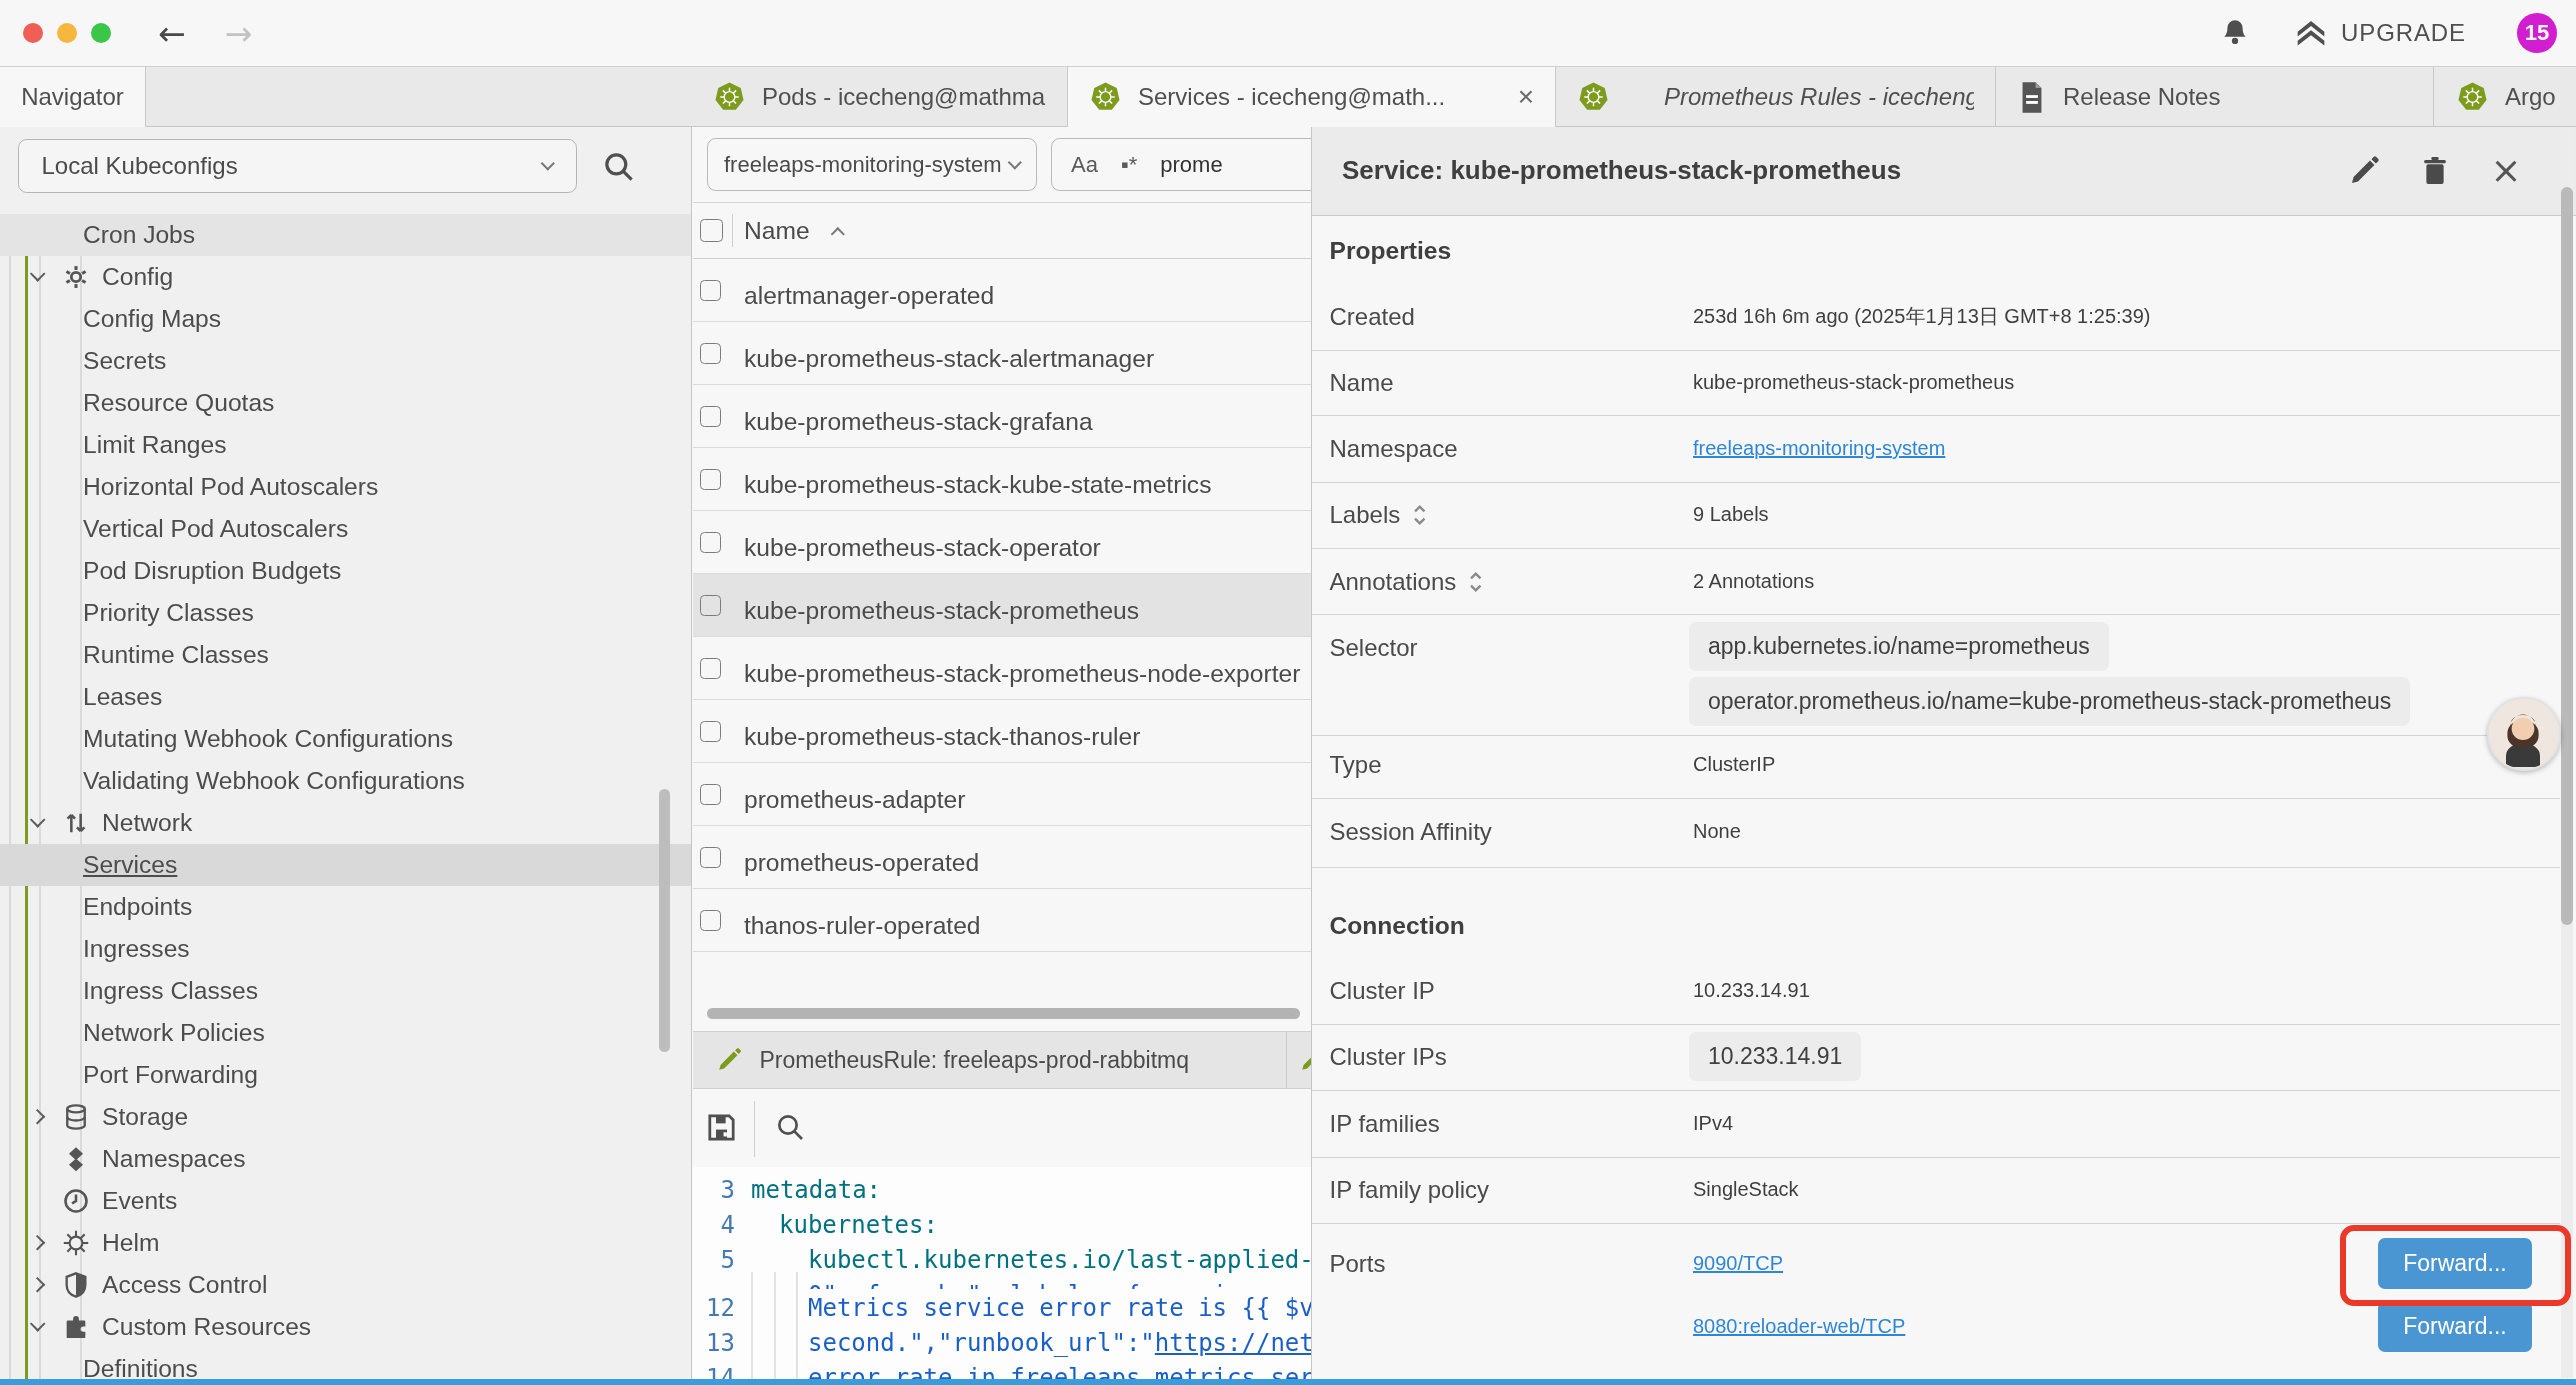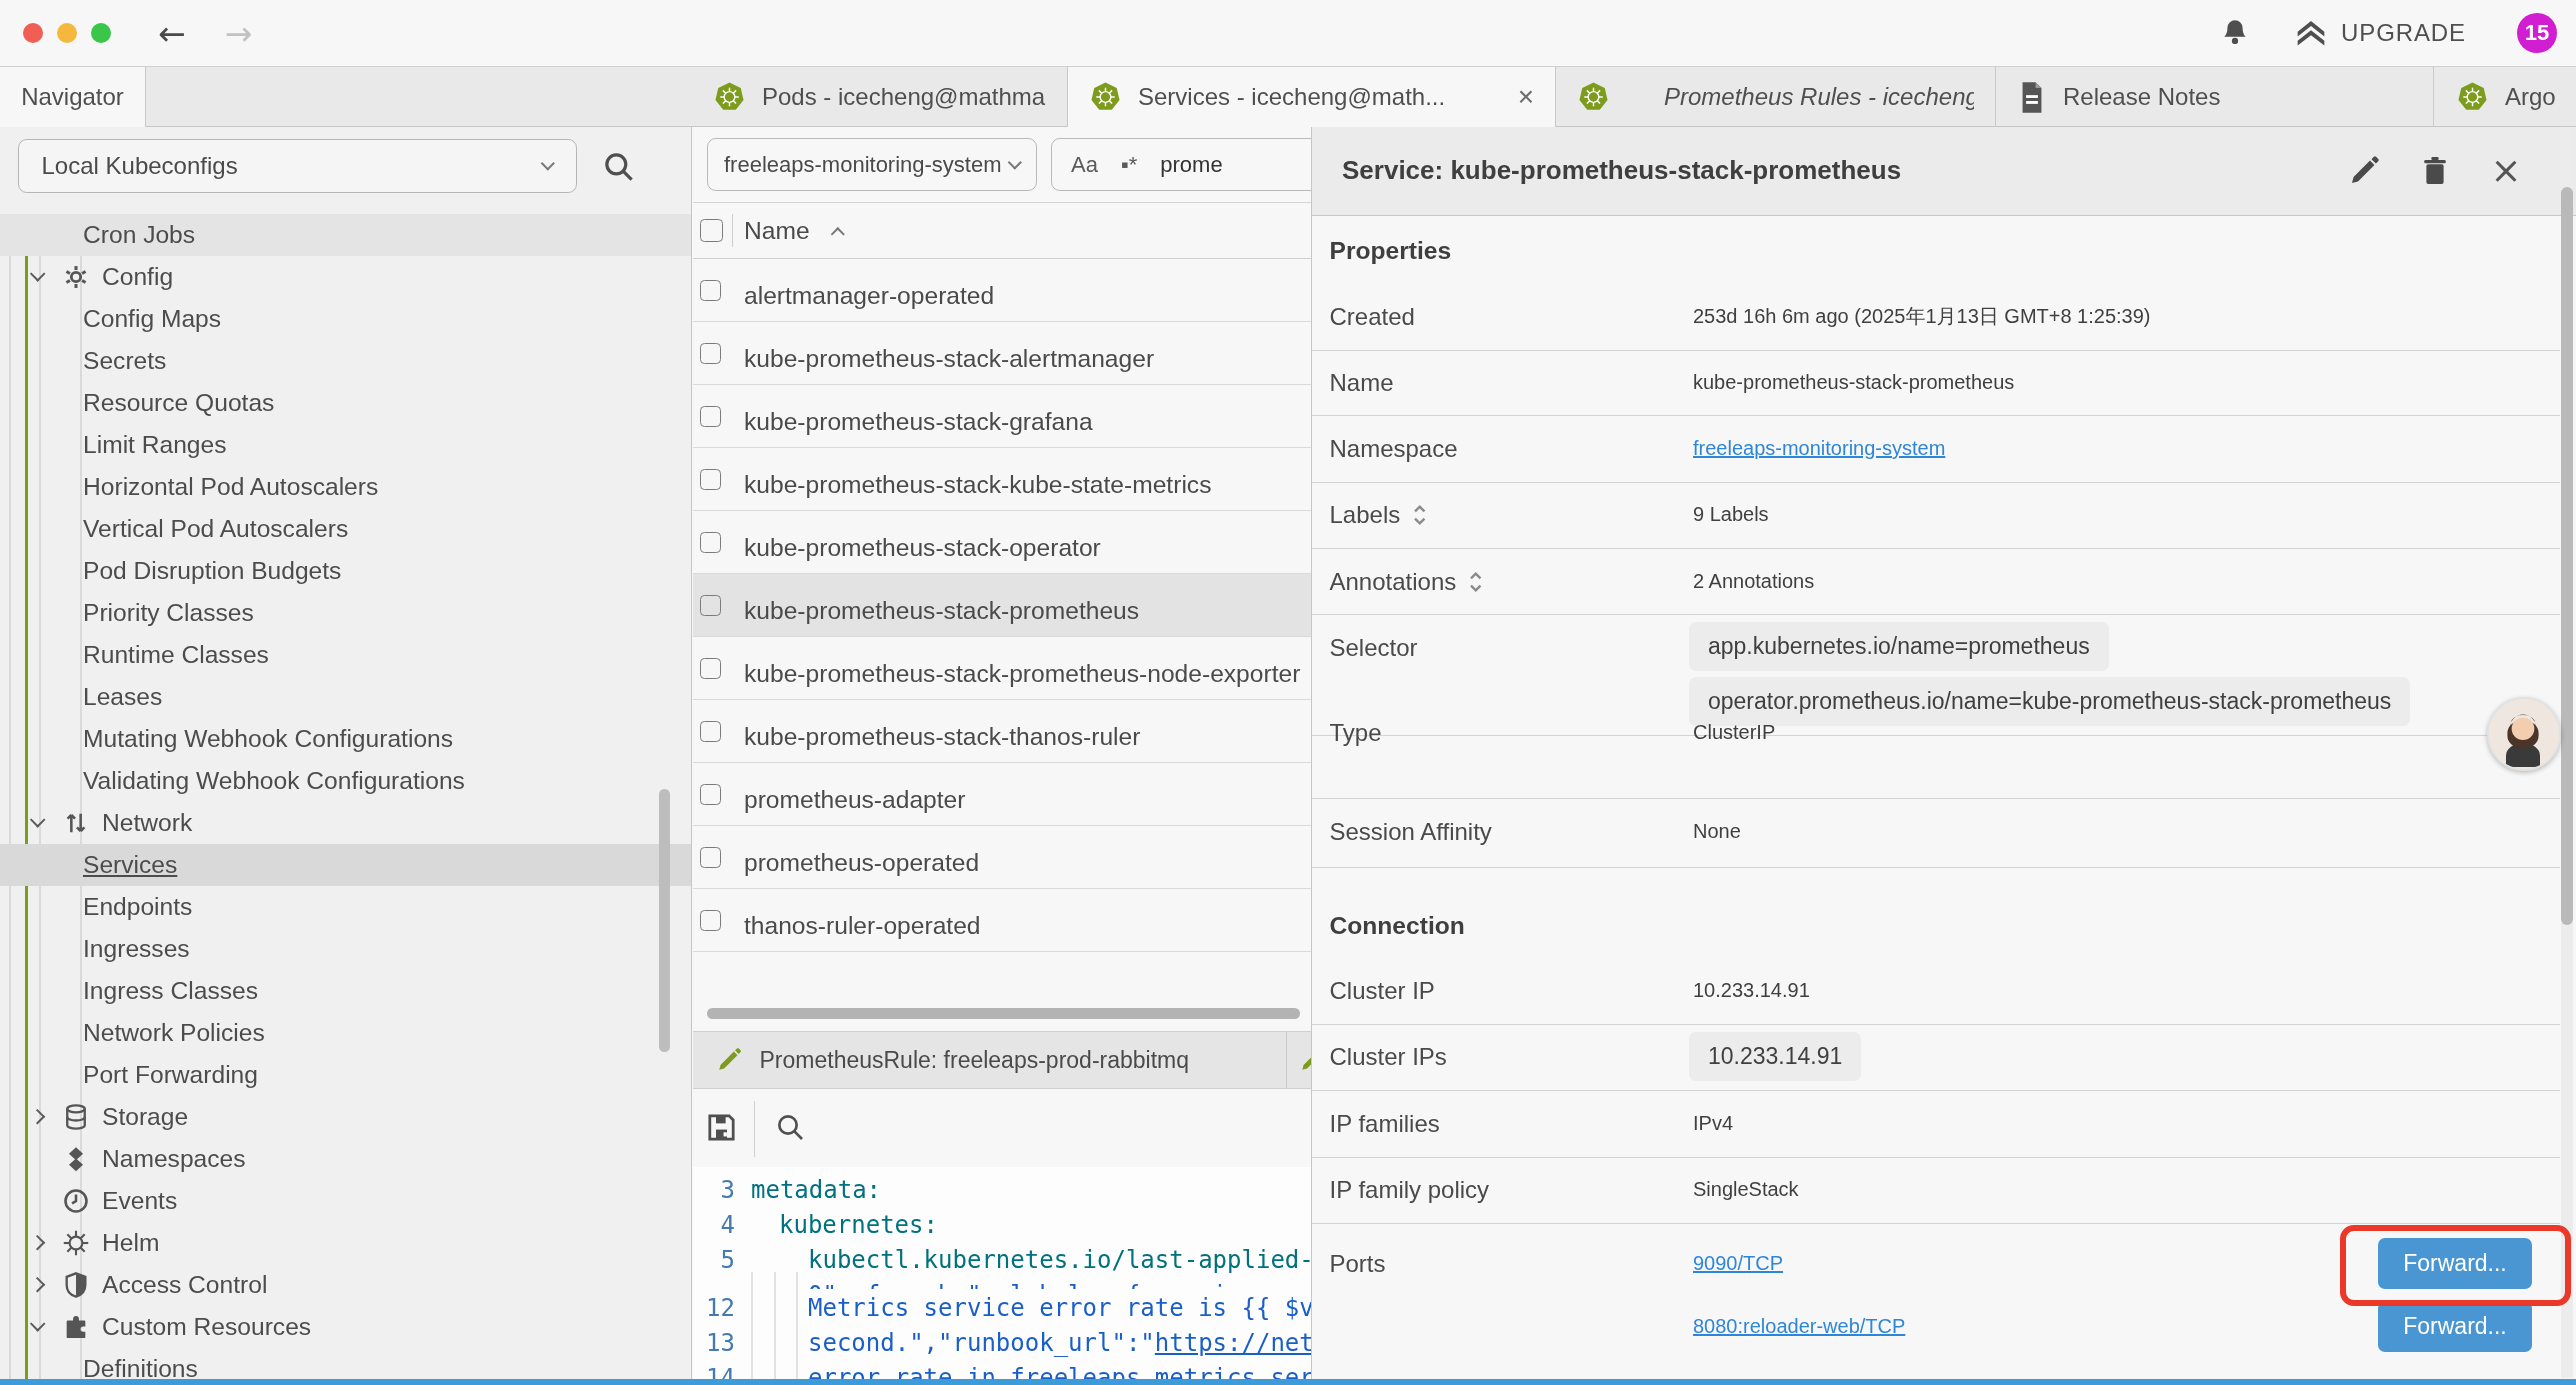--- a/index.html
+++ b/index.html
@@ -638,21 +638,21 @@
     </div>
     <div class="d-sep" style="top:488px"></div>
 
     <div class="drow" style="top:502px">
       <span class="dlabel">Selector</span>
     </div>
     <div class="chip" style="top:496px">app.kubernetes.io/name=prometheus</div>
     <div class="chip" style="top:551px">operator.prometheus.io/name=kube-prometheus-stack-prometheus</div>
     <div class="d-sep" style="top:609px"></div>
 
-    <div class="drow" style="top:587px">
+    <div class="drow" style="top:619px">
       <span class="dlabel">Type</span>
       <span class="dvalue">ClusterIP</span>
     </div>
     <div class="d-sep" style="top:672px"></div>
 
     <div class="drow" style="top:686px">
       <span class="dlabel">Session Affinity</span>
       <span class="dvalue">None</span>
     </div>
     <div class="d-sep" style="top:741px"></div>

